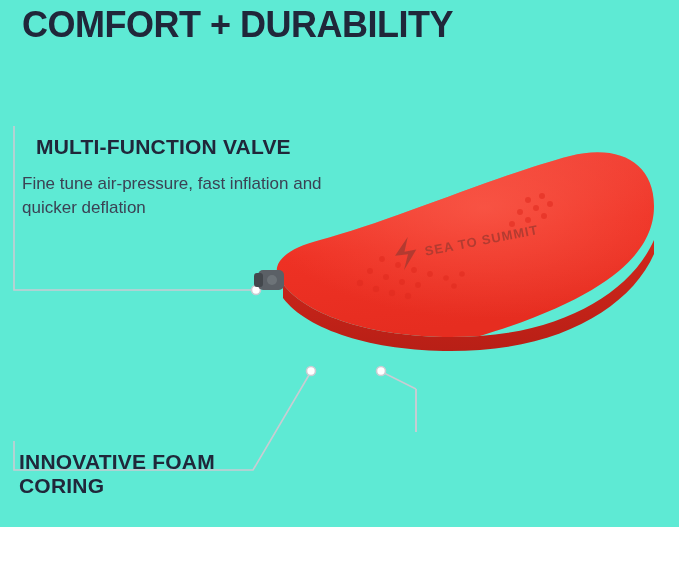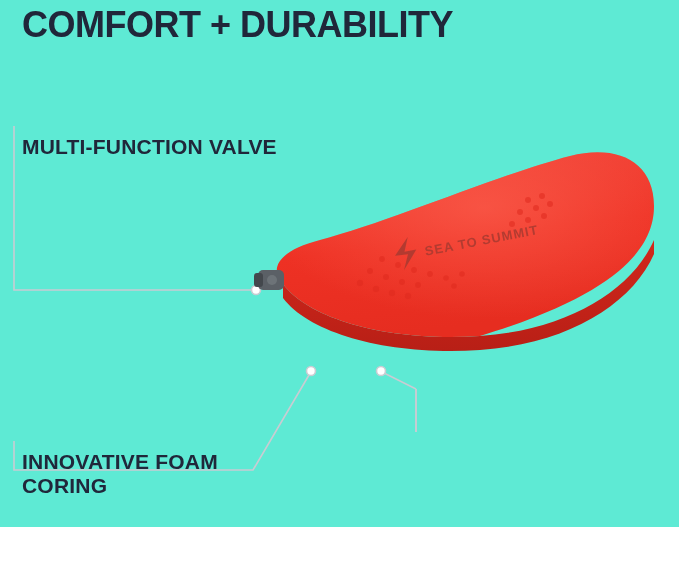--- a/index.html
+++ b/index.html
@@ -33,32 +33,33 @@
 
   
   .callout-head {
     position: absolute;
     font-size: 21px;
     font-weight: bold;
     color: #20273a;
     letter-spacing: 0.2px;
     line-height: 1.15;
     white-space: nowrap;
+    margin-left: 14px;
   }
   .callout-body {
     position: absolute;
     font-size: 17px;
     color: #3b4254;
     line-height: 1.42;
   }
 
   #head-valve   { left: 22px; top: 135px; }
   #body-valve   { left: 22px; top: 172px; width: 330px; }
 
-  #head-foam    { left: 22px; top: 450px; width: 220px; white-space: normal; }
+  #head-foam    { left: 5px; top: 450px; width: 220px; white-space: normal; }
   #body-foam    { left: 22px; top: 524px; width: 240px; }
 
   #head-quiet   { left: 424px; top: 398px; }
   #body-quiet   { left: 424px; top: 437px; width: 230px; }
 
   
   #leaders {
     position: absolute;
     left: 0; top: 0;
     width: 679px;
@@ -159,17 +160,18 @@
     </g>
 
     <g>
       <rect x="8" y="142" width="26" height="20" rx="5" fill="#5b6066"></rect>
       <rect x="4" y="145" width="9" height="14" rx="3" fill="#43474c"></rect>
       <circle cx="22" cy="152" r="5" fill="#6d7378"></circle>
     </g>
   </svg>
 
   <div class="callout-head" id="head-valve">MULTI-FUNCTION VALVE</div>
+  <div class="callout-body" id="body-valve">Fine tune air-pressure, fast inflation and quicker deflation</div>
 
   <div class="callout-head" id="head-foam">INNOVATIVE FOAM CORING</div>
 
 
 </div>
 
 </body></html>

